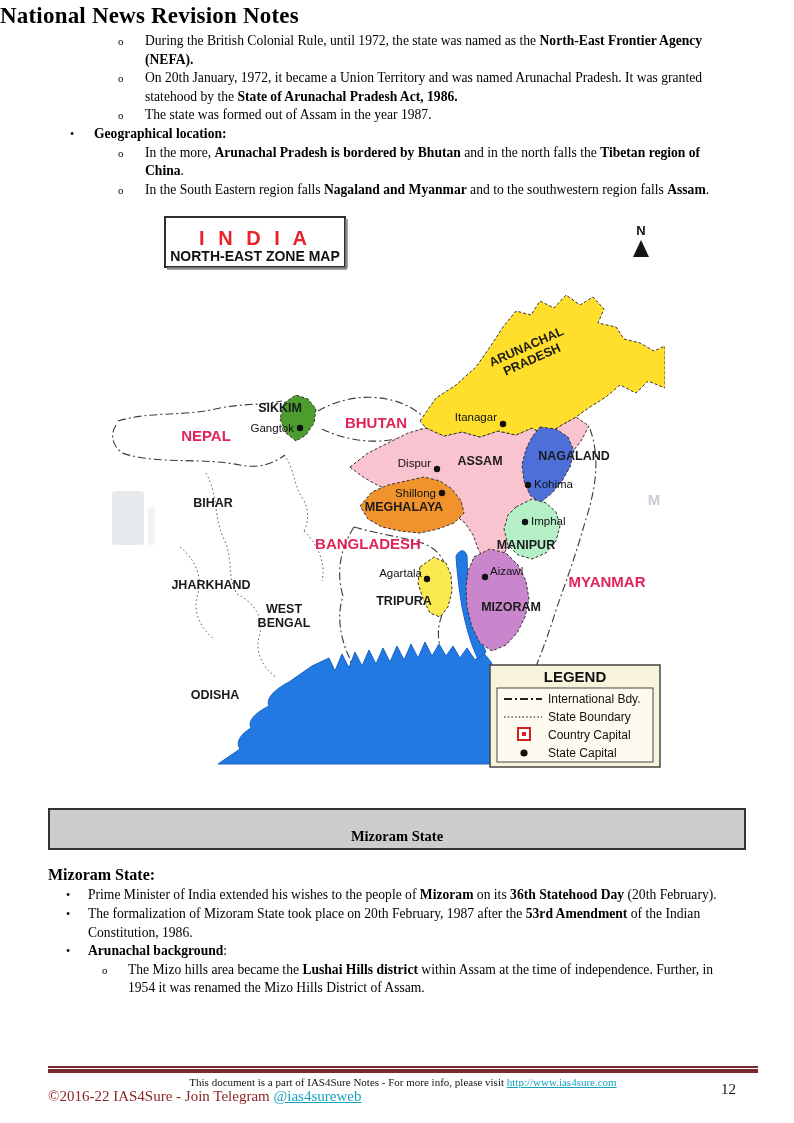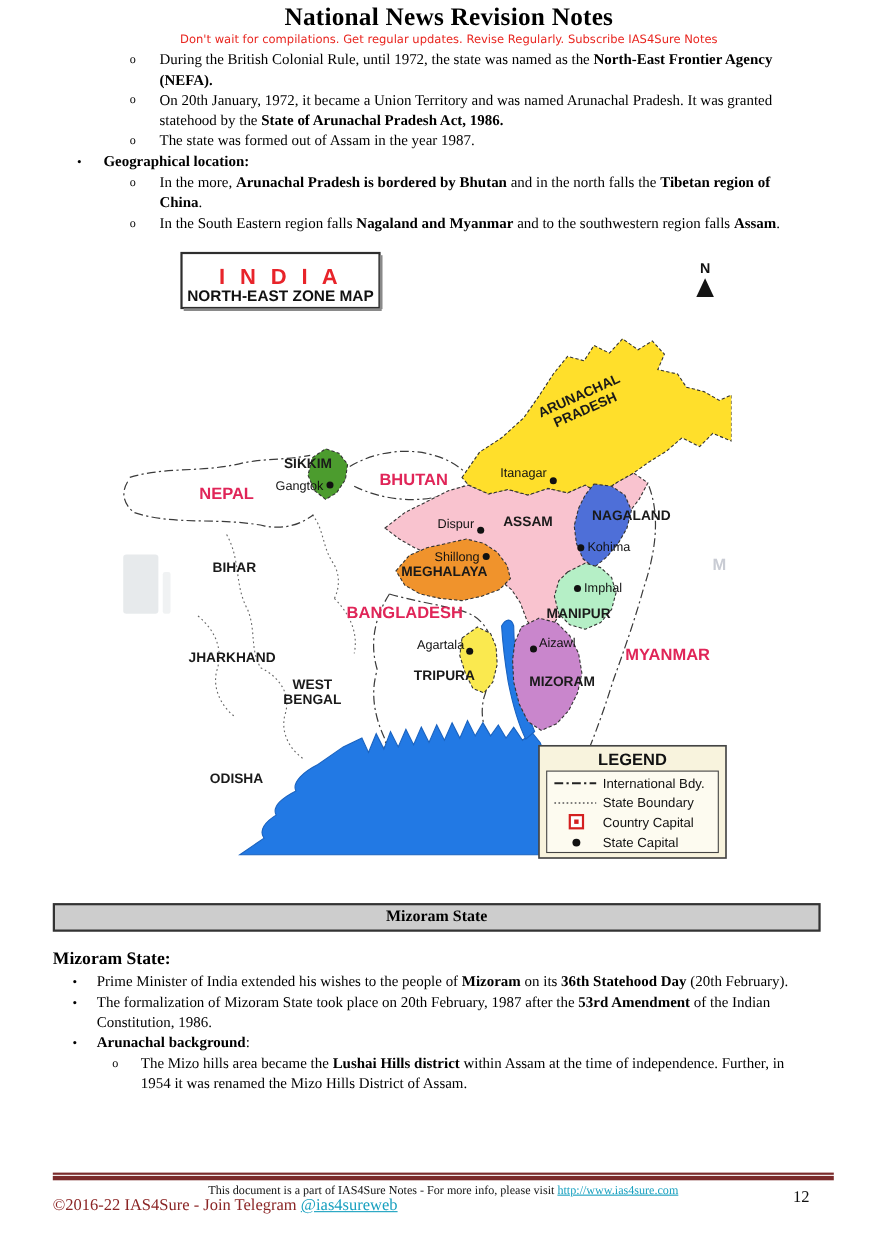--- a/index.html
+++ b/index.html
@@ -1,19 +1,19 @@
 <!DOCTYPE html>
 <html><head>
 <meta charset="utf-8">
 <style>
   html,body{margin:0;padding:0;background:#9a9a9a;}
   .page{position:relative;width:794px;height:1123px;margin:0 auto;background:#ffffff;
         font-family:"Liberation Serif",serif;color:#000;overflow:hidden;}
   
-  .hdr{text-align:center;padding-top:3px;padding-left:22px;}
+  .hdr{text-align:left;padding-top:3px;}
   .hdr-title{margin:0;font-size:23px;font-weight:bold;letter-spacing:.2px;}
   .hdr-sub{margin-top:1px;font-family:"DejaVu Sans",sans-serif;font-size:10.5px;color:#e8251f;}
   .hdr-visit{margin-top:2px;font-family:"DejaVu Sans",sans-serif;font-size:10.5px;color:#222;}
   a.link{color:#18a0bf;text-decoration:underline;cursor:pointer;}
   .gap-left{margin-left:14px;}
   
   .body-text{font-size:13.6px;line-height:18.6px;padding-right:62px;}
   .li{display:flex;}
   .li .mk{flex:0 0 auto;}
   .li .tx{flex:1 1 auto;}
@@ -28,37 +28,36 @@
   .st{stroke:#333;stroke-width:1;stroke-dasharray:3 2;}
   .ib{fill:none;stroke:#3a3a3a;stroke-width:1.1;stroke-dasharray:8 3 2 3;}
   .sb{fill:none;stroke:#666;stroke-width:1;stroke-dasharray:1.6 2.6;}
   .sea{fill:#2279e4;stroke:#1a63c0;stroke-width:1;}
   .city{font-size:11.5px;fill:#111;}
   .state-lb{font-size:12.5px;font-weight:bold;fill:#1a1a1a;}
   .country-lb{font-size:15px;font-weight:bold;fill:#e02558;}
   .dot{fill:#111;}
   
   .section-bar{margin:36px 48px 0 48px;background:#cdcdcd;border:2px solid #333;
-               text-align:center;font-weight:bold;font-size:14.5px;padding:2px 0 3px 0;}
+               text-align:center;font-weight:bold;font-size:14.5px;padding:18px 0 3px 0;}
   .mz-heading{margin:16px 0 2px 48px;font-weight:bold;font-size:16px;}
   
   .footer{position:absolute;left:48px;right:36px;top:1066px;font-family:"Liberation Serif",serif;}
   .footer-rule{height:1px;background:#fff;border-top:2px solid #7b2b2b;border-bottom:4px solid #7b2b2b;}
   .f-line{text-align:center;font-size:11px;color:#111;margin-top:3px;}
   .f-line2{text-align:left;font-size:15px;color:#8b2525;margin-top:0;}
   .pageno{position:absolute;right:58px;top:1081px;font-size:15px;color:#111;}
 </style>
 </head>
 <body>
 
 <div class="page">
 
   <div class="hdr">
     <h1 class="hdr-title">National News Revision Notes</h1>
-    <div class="hdr-sub">Don't wait for compilations. Get regular updates. Revise Regularly. Subscribe IAS4Sure Notes</div>
   </div>
 
   <div class="body-text" style="margin-top:3px;">
     <div class="li l2">
       <span class="mk">o</span>
       <span class="tx"><span>During the British Colonial Rule, until 1972, the state was named as the </span><b>North-East Frontier Agency (NEFA).</b></span>
     </div>
     <div class="li l2">
       <span class="mk">o</span>
       <span class="tx"><span>On 20th January, 1972, it became a Union Territory and was named Arunachal Pradesh. It was granted statehood by the </span><b>State of Arunachal Pradesh Act, 1986.</b></span>

